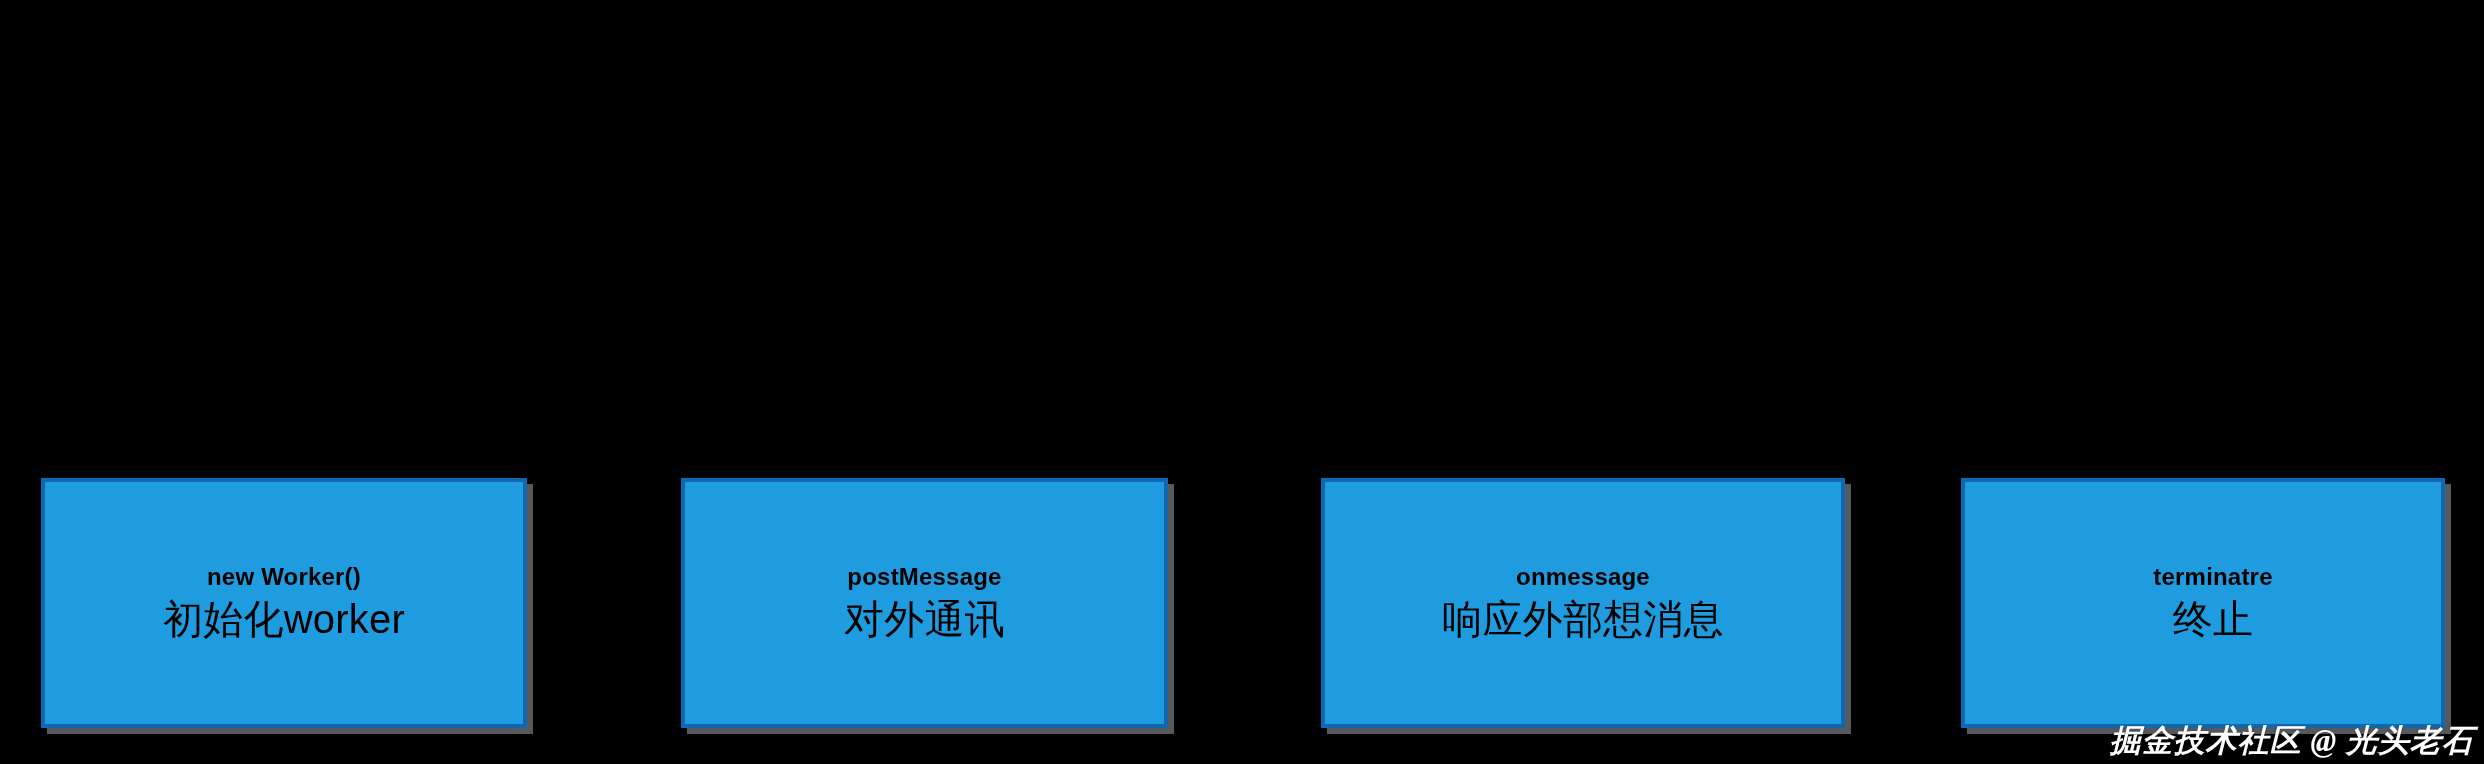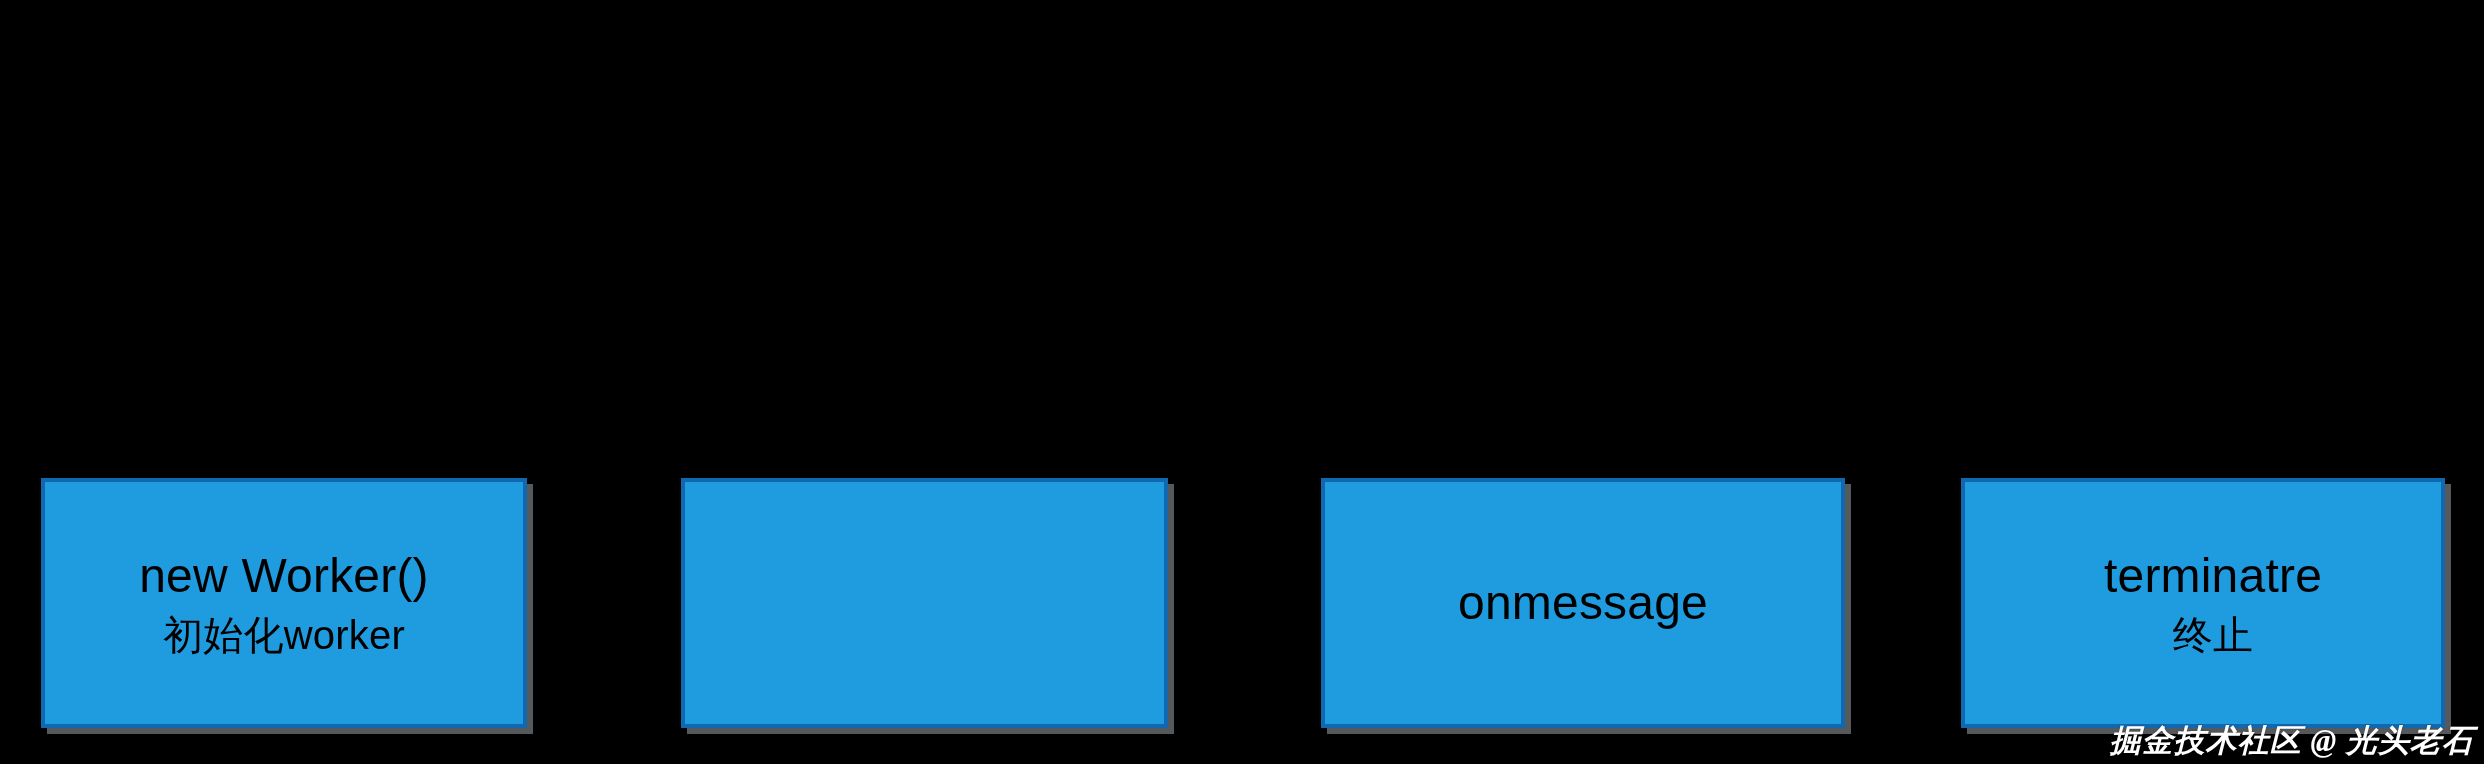--- a/index.html
+++ b/index.html
@@ -33,22 +33,22 @@
     flex-direction: column;
     align-items: center;
     justify-content: center;
     text-align: center;
     color: #000000;
     line-height: 1.30;
     overflow: hidden;
   }
 
   .node-title {
-    font-size: 48px;
-    font-weight: 400;
+    font-size: 24px;
+    font-weight: 700;
     letter-spacing: 0.2px;
     white-space: nowrap;
   }
 
   .node-subtitle {
     font-size: 40px;
     font-weight: 400;
     letter-spacing: 0.2px;
     white-space: nowrap;
     margin-top: 1px;
@@ -81,24 +81,27 @@
 <body>
 
 <div id="canvas">
 
   <div class="node" id="node-0">
     <div class="node-title">new Worker()</div>
     <div class="node-subtitle">初始化worker</div>
   </div>
 
   <div class="node" id="node-1">
+    <div class="node-title">postMessage</div>
+    <div class="node-subtitle">对外通讯</div>
   </div>
 
   <div class="node" id="node-2">
     <div class="node-title">onmessage</div>
+    <div class="node-subtitle">响应外部想消息</div>
   </div>
 
   <div class="node" id="node-3">
     <div class="node-title">terminatre</div>
     <div class="node-subtitle">终止</div>
   </div>
 
   <div id="watermark">掘金技术社区 @ 光头老石</div>
 
 </div>

